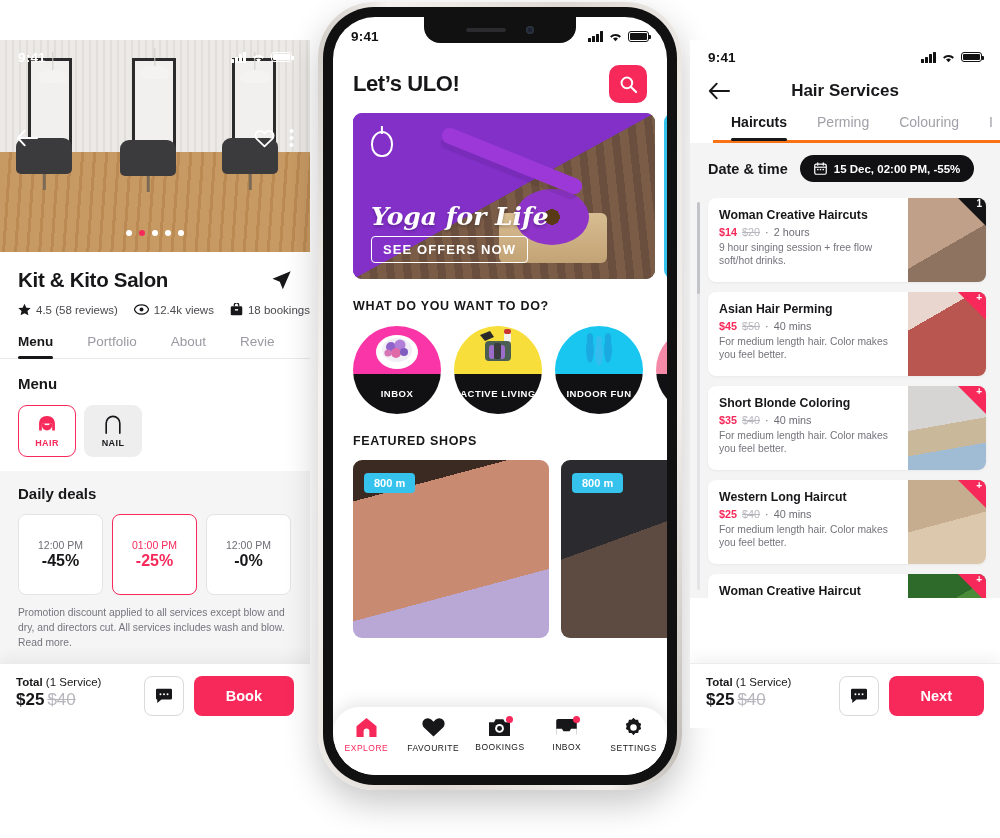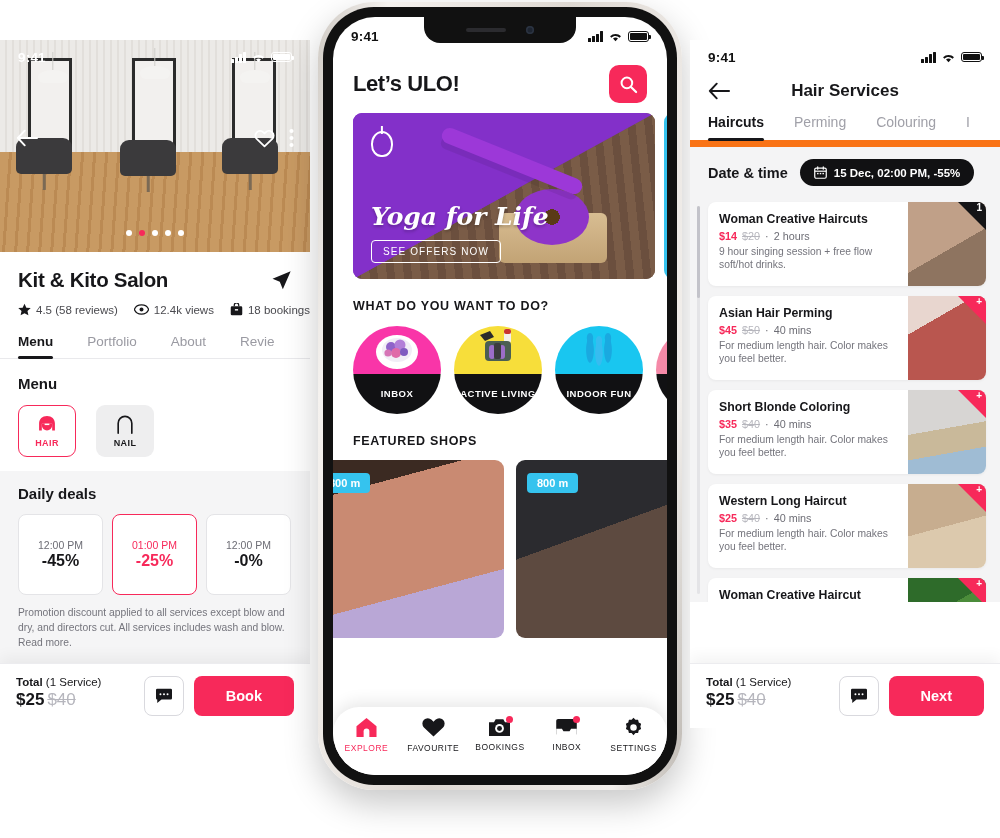--- a/index.html
+++ b/index.html
@@ -53,21 +53,21 @@
   .stats { display:flex; align-items:center; gap:16px; margin-top:11px; font-size:11.5px; color:#4a4a4f; }
   .stat { display:flex; align-items:center; gap:5px; white-space:nowrap; }
 
   .tabs { display:flex; gap:0; margin-top:18px; padding:0 18px; border-bottom:1px solid #e9e9ec; }
   .tab { font-size:13.5px; color:#9a9aa2; padding:0 0 9px 0; margin-right:34px; position:relative; white-space:nowrap; }
   .tab.on { color:#17171a; font-weight:700; }
   .tab.on::after { content:""; position:absolute; left:0; right:0; bottom:-1px; height:3px; background:#17171a; border-radius:2px; }
 
   .sec-title { font-size:15px; font-weight:700; color:#17171a; }
   .menu-sec { padding:16px 18px 14px; }
-  .chips { display:flex; gap:20px; margin-top:13px; }
+  .chips { display:flex; gap:8px; margin-top:13px; }
   .chip { width:58px; height:52px; border-radius:9px; display:flex; flex-direction:column;
     align-items:center; justify-content:center; gap:3px; font-size:9px; font-weight:700; letter-spacing:.4px; }
   .chip.on { border:1.4px solid #F7295A; color:#F7295A; background:#fff; }
   .chip.off { background:#eeeeef; color:#17171a; }
 
   .deals { background:#f5f5f6; padding:14px 18px 16px; }
   .deals-head { display:flex; align-items:center; gap:12px; }
   .datepill { background:#111113; color:#fff; border-radius:20px; padding:7px 14px; font-size:11.5px;
     font-weight:700; display:flex; align-items:center; gap:7px; white-space:nowrap; }
   .slots { display:flex; gap:9px; margin-top:12px; }
@@ -122,52 +122,52 @@
     background:#fff; transform:translateX(-50%); }
   .banner .strap { position:absolute; left:84px; top:40px; width:150px; height:16px; background:#9c38d8;
     border-radius:8px; transform:rotate(22deg); box-shadow:0 8px 0 -2px rgba(0,0,0,.07); }
   .banner .roll { position:absolute; right:66px; bottom:34px; width:74px; height:56px; border-radius:50%;
     background:radial-gradient(circle at 50% 50%,#5a3a16 0 17%,#8e34c9 17% 100%); }
   .banner .block { position:absolute; right:48px; bottom:16px; width:108px; height:50px; border-radius:6px;
     background:linear-gradient(#d8bd92,#c2a375); }
   .banner .bt { position:absolute; left:18px; bottom:48px; color:#fff; font-size:25px; font-style:italic;
     font-family:"DejaVu Serif", serif; font-weight:700; text-shadow:0 2px 3px rgba(0,0,0,.25); }
   .banner .bbtn { position:absolute; left:18px; bottom:16px; border:1.6px solid #fff; border-radius:4px;
-    color:#fff; font-size:10px; font-weight:400; letter-spacing:1.1px; padding:5px 11px; }
+    color:#fff; font-size:13px; font-weight:700; letter-spacing:1.1px; padding:5px 11px; }
   .banner.blue { width:36px; background:#35C3EE; }
 
   .sec-h { font-size:12.5px; font-weight:700; letter-spacing:.7px; color:#17171a; padding:20px 20px 0; }
   .cats { display:flex; gap:13px; padding:13px 0 0 20px; }
   .cat { flex:0 0 auto; width:88px; height:88px; border-radius:50%; overflow:hidden; position:relative; }
   .cat .top { position:absolute; left:0; right:0; top:0; height:55%; }
   .cat .bot { position:absolute; left:0; right:0; top:55%; bottom:0; background:#111113;
     display:flex; align-items:center; justify-content:center; text-align:center; }
   .cat .lbl { color:#fff; font-size:9.5px; font-weight:700; letter-spacing:.5px; line-height:1.15; padding:0 4px; }
   .cat .art { position:absolute; left:50%; top:26%; transform:translate(-50%,-50%); }
 
-  .shops { display:flex; gap:12px; padding:12px 0 0 20px;justify-content:center; }
+  .shops { display:flex; gap:12px; padding:12px 0 0 20px; }
   .shop { flex:0 0 auto; width:196px; height:178px; border-radius:9px; overflow:hidden; position:relative; }
   .shop .dist { position:absolute; left:11px; top:13px; background:#35C3EE; color:#fff; font-size:11px;
     font-weight:700; padding:4px 10px; border-radius:4px; z-index:3; }
   .shop.s1 { background:linear-gradient(165deg,#3b2a22 0 18%,#c98a72 18% 70%,#b9a7d6 70% 100%); }
   .shop.s2 { background:linear-gradient(160deg,#2b2b2f 0 40%,#5d4a40 40% 100%); }
 
   .tabbar { position:absolute; left:0; right:0; bottom:0; height:68px; background:#fff;
     border-radius:26px 26px 0 0; display:flex; align-items:flex-start; padding-top:10px;
     box-shadow:0 -5px 16px rgba(0,0,0,.09); z-index:15; }
   .tabitem { flex:1; display:flex; flex-direction:column; align-items:center; gap:5px; position:relative; }
   .tabitem .tl { font-size:8.5px; letter-spacing:.5px; color:#17171a; font-weight:400; }
   .tabitem.on .tl { color:#F7295A; }
   .dotbadge { position:absolute; width:7px; height:7px; border-radius:50%; background:#F7295A; }
 
   
   #rightScreen { right:0; top:40px; width:310px; height:688px; }
   .r-head { display:flex; align-items:center; padding:8px 18px 14px; position:relative; }
   .r-title { position:absolute; left:0; right:0; text-align:center; font-size:17px; font-weight:700; color:#17171a; }
-  .r-tabs { display:flex; padding:0 18px; border-bottom:7px solid #f97316; }
+  .r-tabs { display:flex; padding:0 18px; border-bottom:3px solid #f97316;margin-left:23px; }
   .r-tab { font-size:14px; color:#a0a0a8; padding-bottom:10px; margin-right:30px; position:relative; white-space:nowrap; }
   .r-tab.on { color:#17171a; font-weight:700; }
   .r-tab.on::after { content:""; position:absolute; left:0; right:0; bottom:-1px; height:3px; background:#17171a; border-radius:2px; }
   .dt-row { background:#f4f4f5; padding:12px 18px; display:flex; align-items:center; gap:12px; }
   .dt-lbl { font-size:14.5px; font-weight:700; color:#17171a; }
   .svc-list { position:relative; background:#f4f4f5; padding:4px 14px 0 18px; height:404px; overflow:hidden; }
   .scrolltrack { position:absolute; left:7px; top:8px; bottom:8px; width:3px; background:#e4e4e7; border-radius:2px; }
   .scrollthumb { position:absolute; left:7px; top:8px; width:3px; height:92px; background:#c3c3ca; border-radius:2px; }
   .svc { background:#fff; border-radius:8px; margin-bottom:10px; display:flex; overflow:hidden;
     box-shadow:0 1px 3px rgba(0,0,0,.05); height:84px; }

